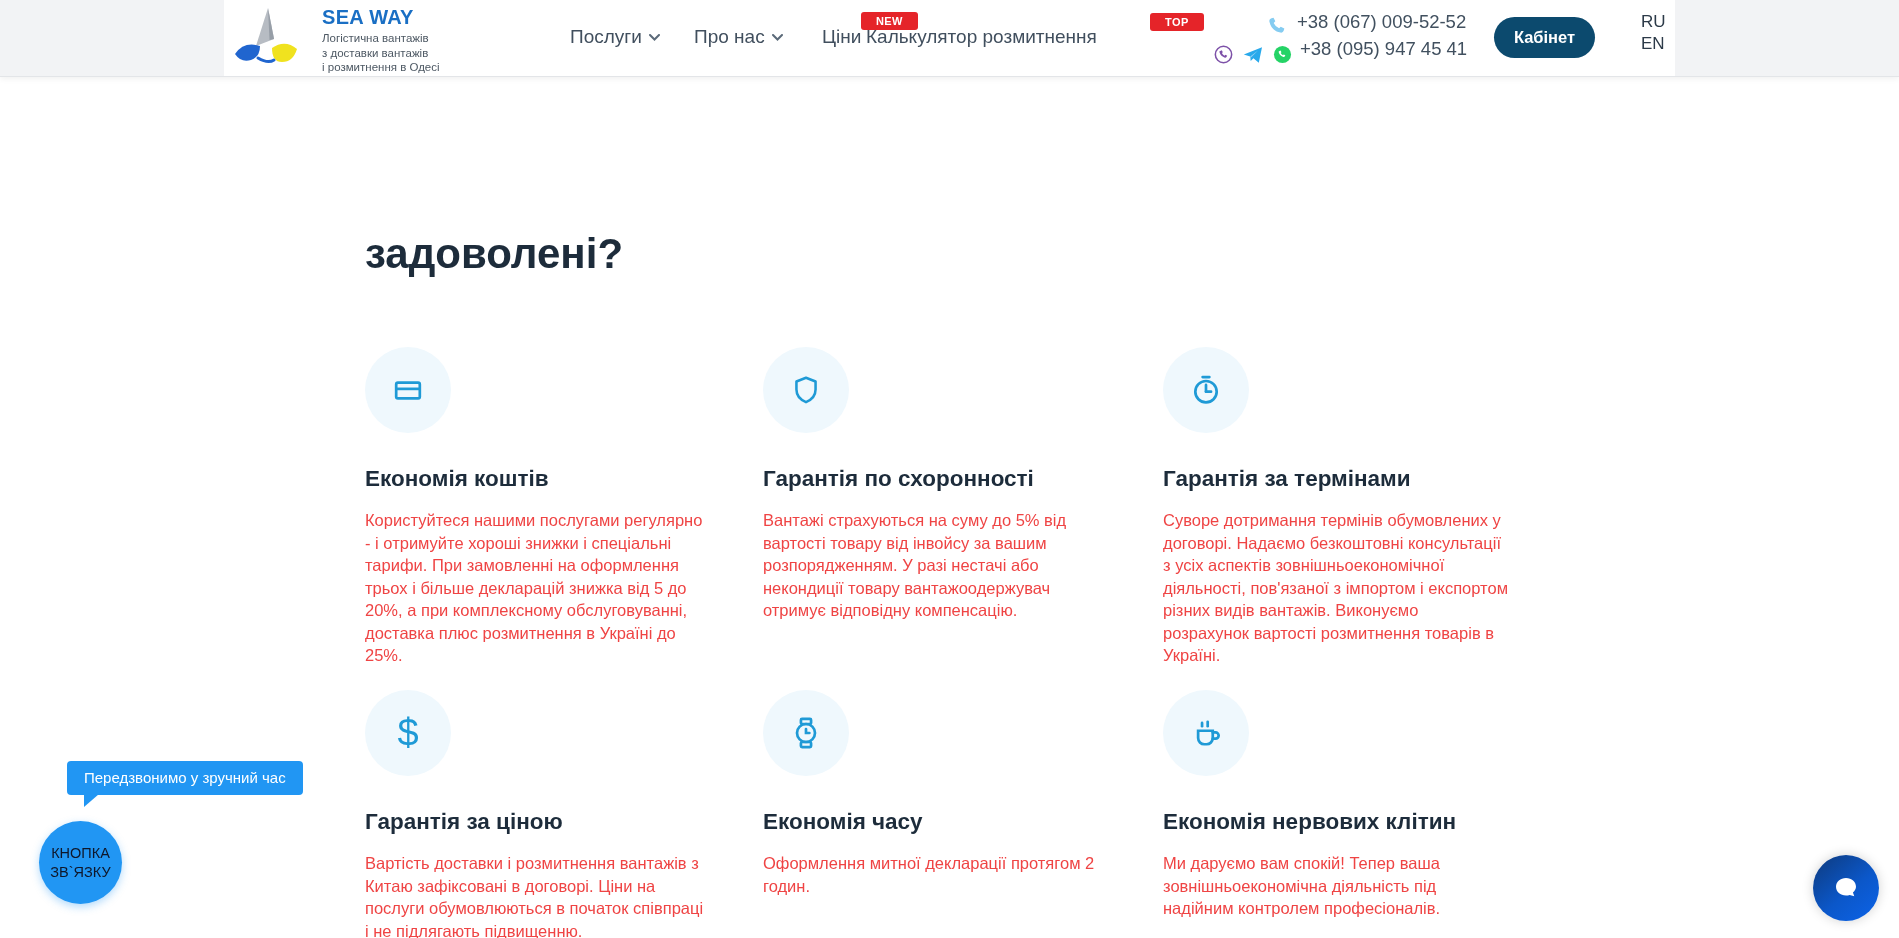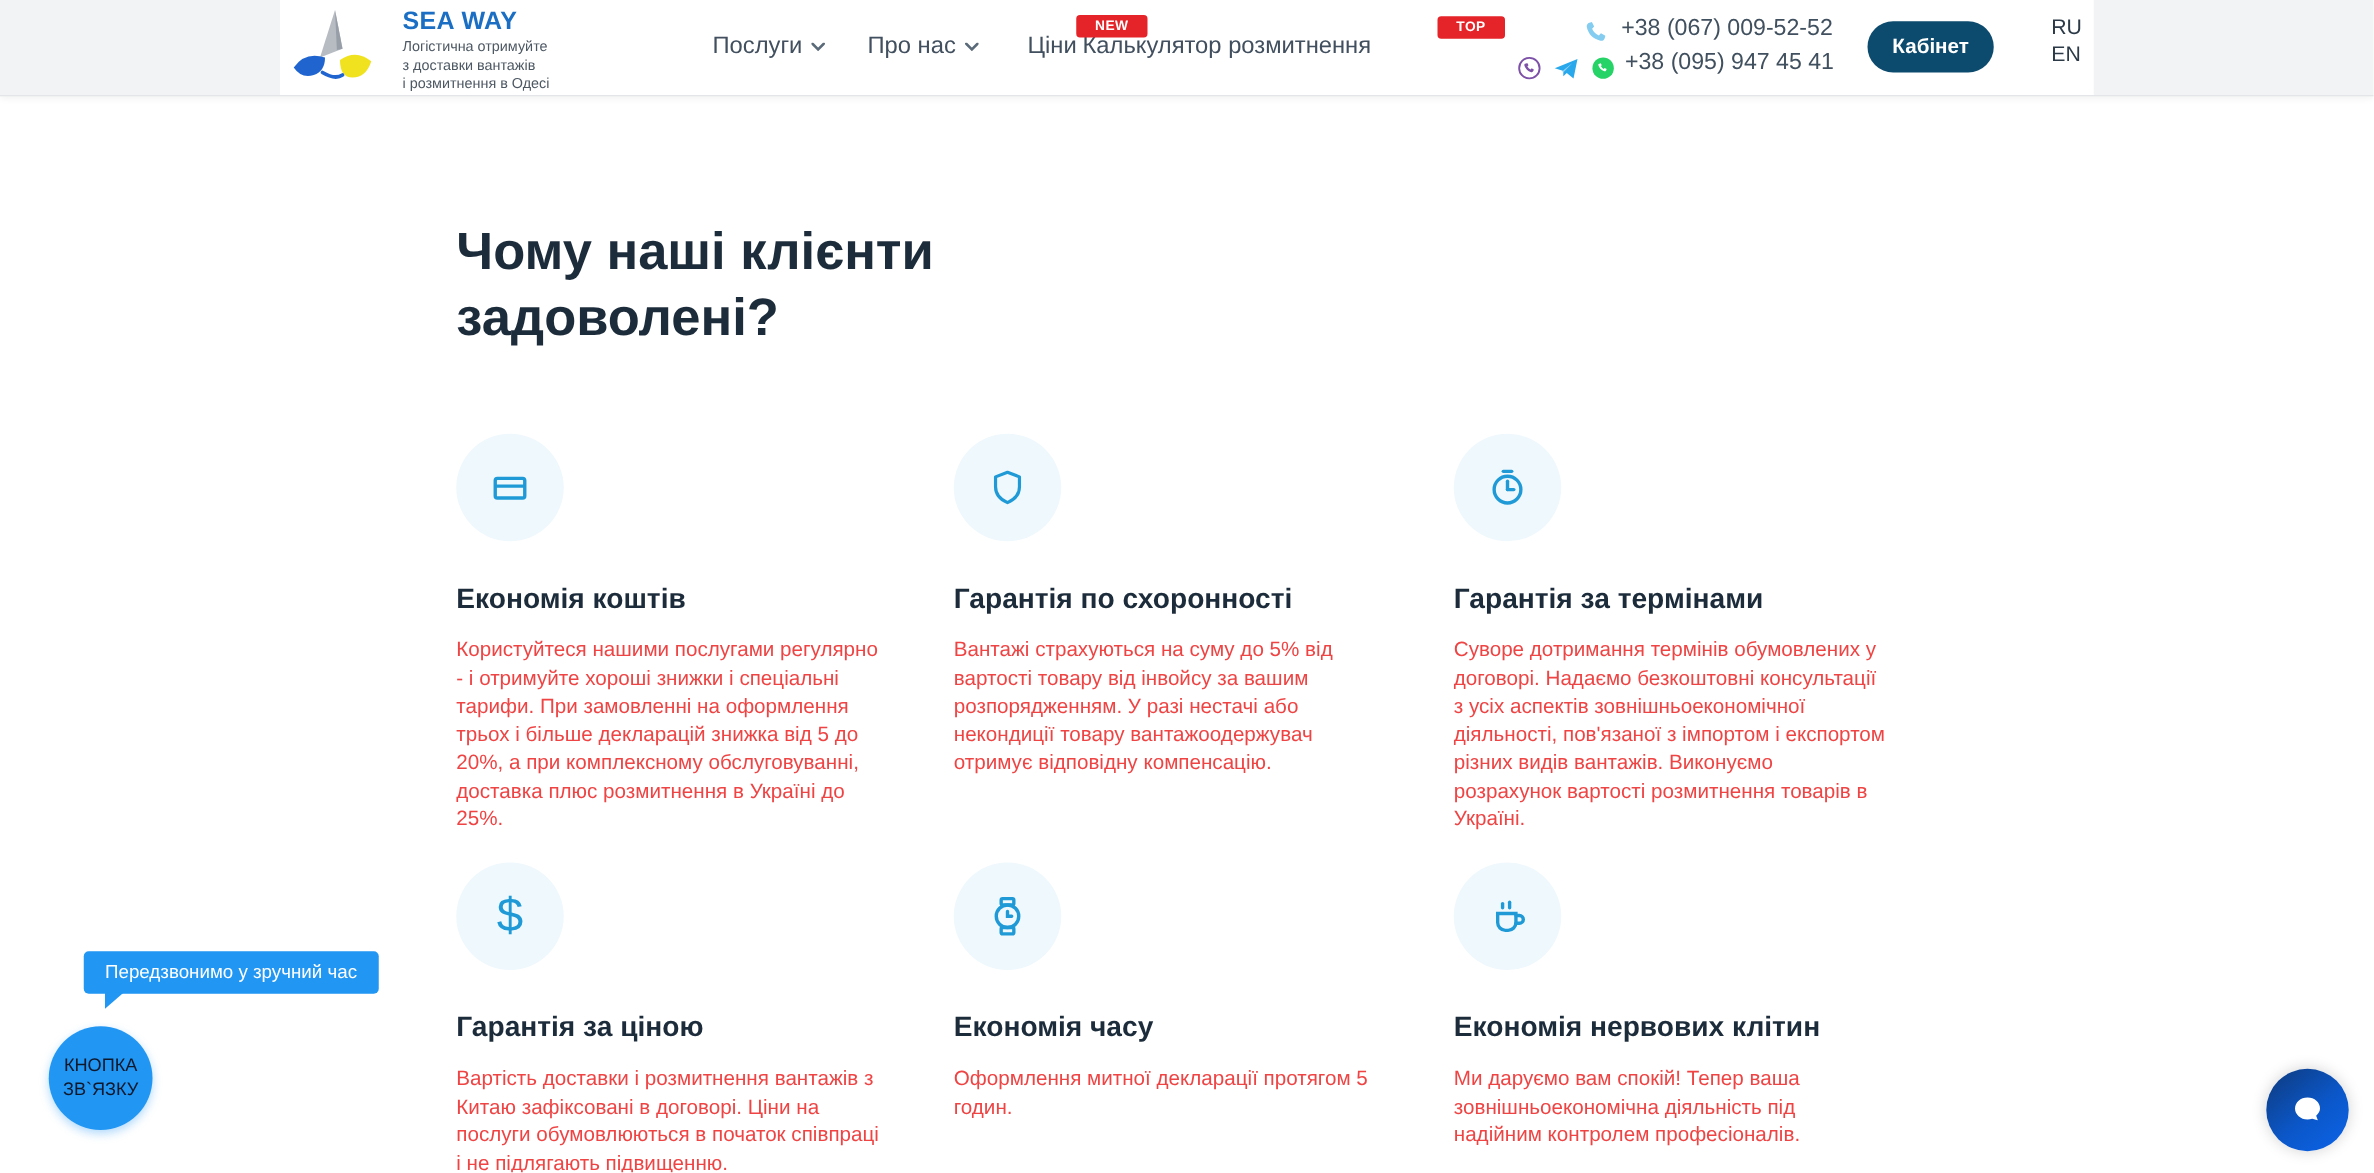--- a/index.html
+++ b/index.html
@@ -62,21 +62,21 @@
   <div class="logo">
     <svg class="logo-boat" width="82" height="66" viewBox="0 0 82 66">
       <path d="M40 2 L28 40 L46 33 Z" fill="#b7bcc3"></path>
       <path d="M40 2 L41.5 34 L46 33 Z" fill="#979ea7"></path>
       <path d="M7 48 q9 -13 25 -8 q0 11 -9 14 q-10 3 -16 -6 z" fill="#2065cf"></path>
       <path d="M44 42 q13 -9 25 1 q-4 13 -15 13 q-10 0 -10 -14 z" fill="#f0e21f"></path>
       <path d="M30 52 q10 6 16 2" stroke="#2065cf" stroke-width="3" fill="none" stroke-linecap="round"></path>
     </svg>
     <div class="logo-title">SEA WAY</div>
     <div class="logo-tagline">
-      <div>Логістична отримуйте</div>
+      <div>Логістична вантажів</div>
       <div>з доставки вантажів</div>
       <div>і розмитнення в Одесі</div>
     </div>
   </div>
 
   <div class="nav-item" style="left:570px">
     <span>Послуги</span>
     <svg width="11" height="7" viewBox="0 0 11 7">
         <polyline points="1,1 5.5,5.5 10,1" fill="none" stroke="#5b6a79" stroke-width="2" stroke-linecap="round"></polyline>
       </svg>
@@ -116,21 +116,21 @@
     </svg>
   </div>
   <div class="phone-number" style="left:1300px;top:38px">+38 (095) 947 45 41</div>
 
   <button class="cabinet-btn">Кабінет</button>
 
   <div class="lang" style="top:12px">RU</div>
   <div class="lang" style="top:34px">EN</div>
 
   <h1 class="main-heading">
-    <span>Чому наші клієнти</span><br>
+    <br>
     <span>задоволені?</span>
   </h1>
 
   <div class="card" style="left:365px;top:347px">
     <div class="icon-circle">
       <svg width="36" height="36" viewBox="0 0 32 32">
           <g fill="none" stroke="#1f9ad6" stroke-width="2.4">
             <rect x="5.5" y="9.5" width="21" height="14" rx="1.5"></rect>
             <line x1="5.5" y1="15" x2="26.5" y2="15"></line>
           </g>
@@ -178,21 +178,21 @@
       <svg width="36" height="36" viewBox="0 0 32 32">
           <g fill="none" stroke="#1f9ad6" stroke-width="2.4" stroke-linecap="round">
             <rect x="11.5" y="3.5" width="9" height="4.5" rx="1"></rect>
             <rect x="11.5" y="24" width="9" height="4.5" rx="1"></rect>
             <circle cx="16" cy="16" r="8"></circle>
             <polyline points="16,12.5 16,16 19,16"></polyline>
           </g>
         </svg>
     </div>
     <h3 class="card-title">Економія часу</h3>
-    <p class="card-text">Оформлення митної декларації протягом 5 годин.</p>
+    <p class="card-text">Оформлення митної декларації протягом 2 годин.</p>
   </div>
 
   <div class="card" style="left:1163px;top:690px">
     <div class="icon-circle">
       <svg width="36" height="36" viewBox="0 0 32 32">
           <g fill="none" stroke="#1f9ad6" stroke-width="2.4" stroke-linecap="round">
             <path d="M9 14h13v6.5a5.5 5.5 0 0 1-5.5 5.5h-2A5.5 5.5 0 0 1 9 20.5Z"></path>
             <path d="M22 15.5h2.5a2.75 2.75 0 0 1 0 5.5H22"></path>
             <line x1="12.5" y1="7" x2="12.5" y2="10"></line>
             <line x1="17.5" y1="6" x2="17.5" y2="10"></line>

